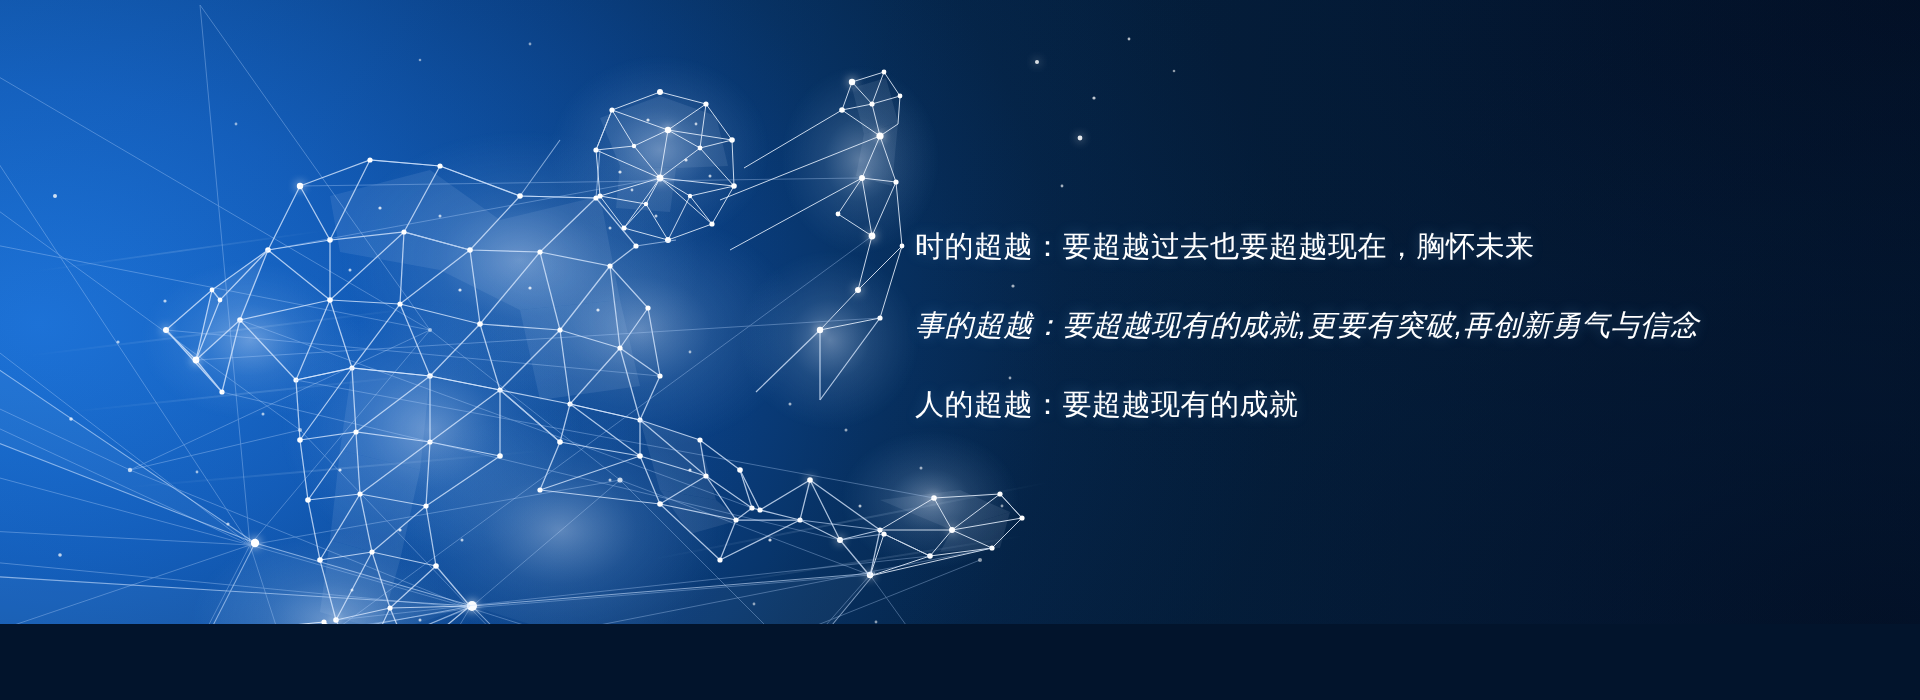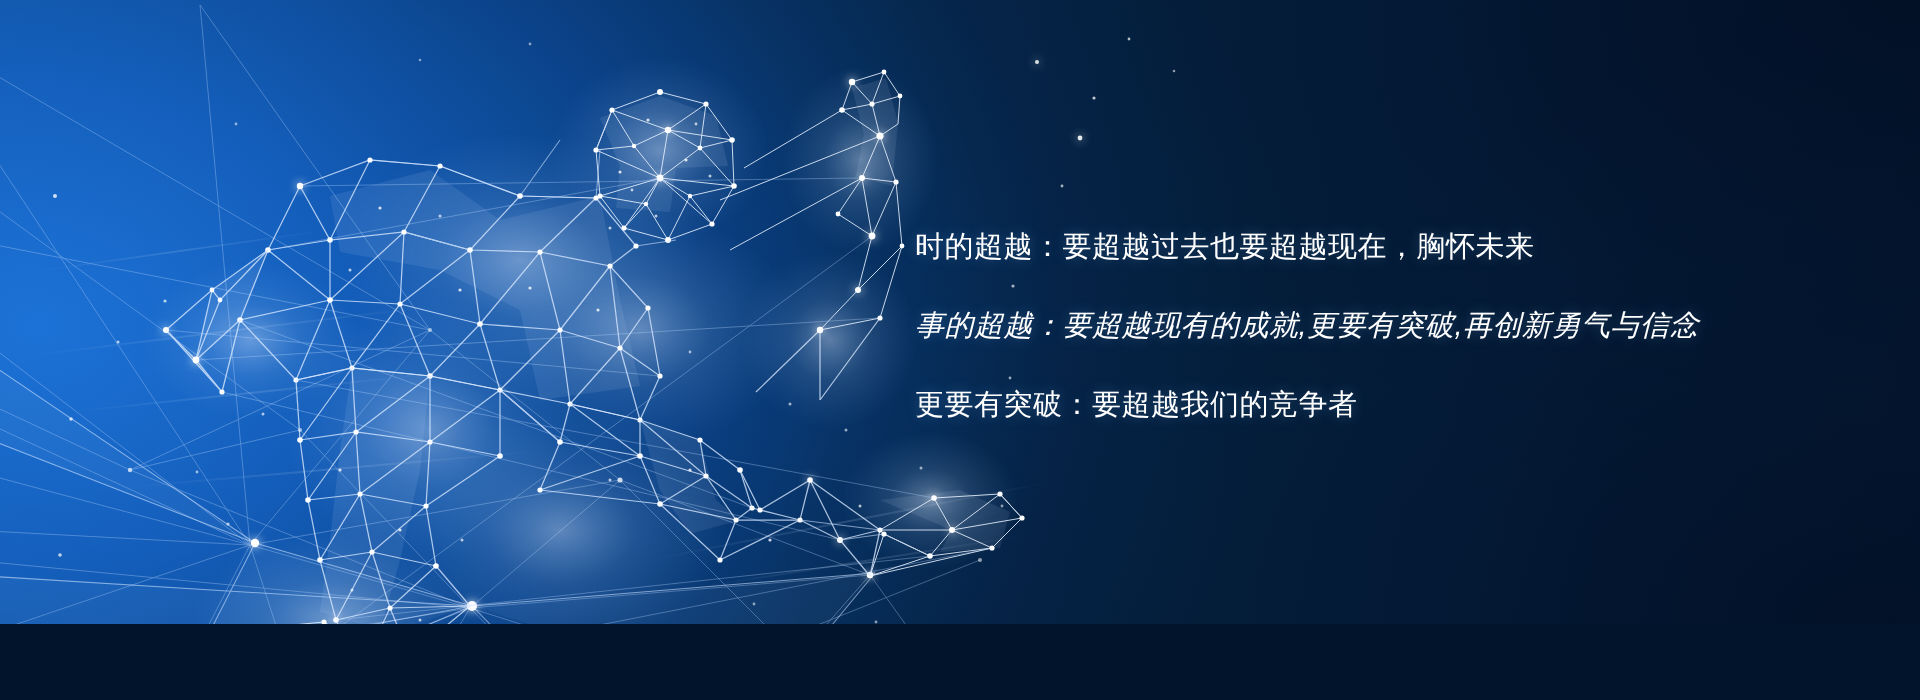--- a/index.html
+++ b/index.html
@@ -697,16 +697,16 @@
       <circle cx="846" cy="430" r="1.5" opacity=".58"></circle>
       <circle cx="236" cy="124" r="1.4" opacity=".55"></circle>
       <circle cx="420" cy="60" r="1.3" opacity=".50"></circle>
       <circle cx="530" cy="44" r="1.4" opacity=".52"></circle>
     </g>
   </svg>
 
   <div class="text-block">
     <div class="tagline l1">时的超越：要超越过去也要超越现在，胸怀未来</div>
     <div class="tagline l2">事的超越：要超越现有的成就,更要有突破,再创新勇气与信念</div>
-    <div class="tagline l3">更要有突破：要超越我们的竞争者</div>
+    <div class="tagline l3">人的超越：要超越现有的成就</div>
   </div>
 
 </div>
 
 </body></html>

